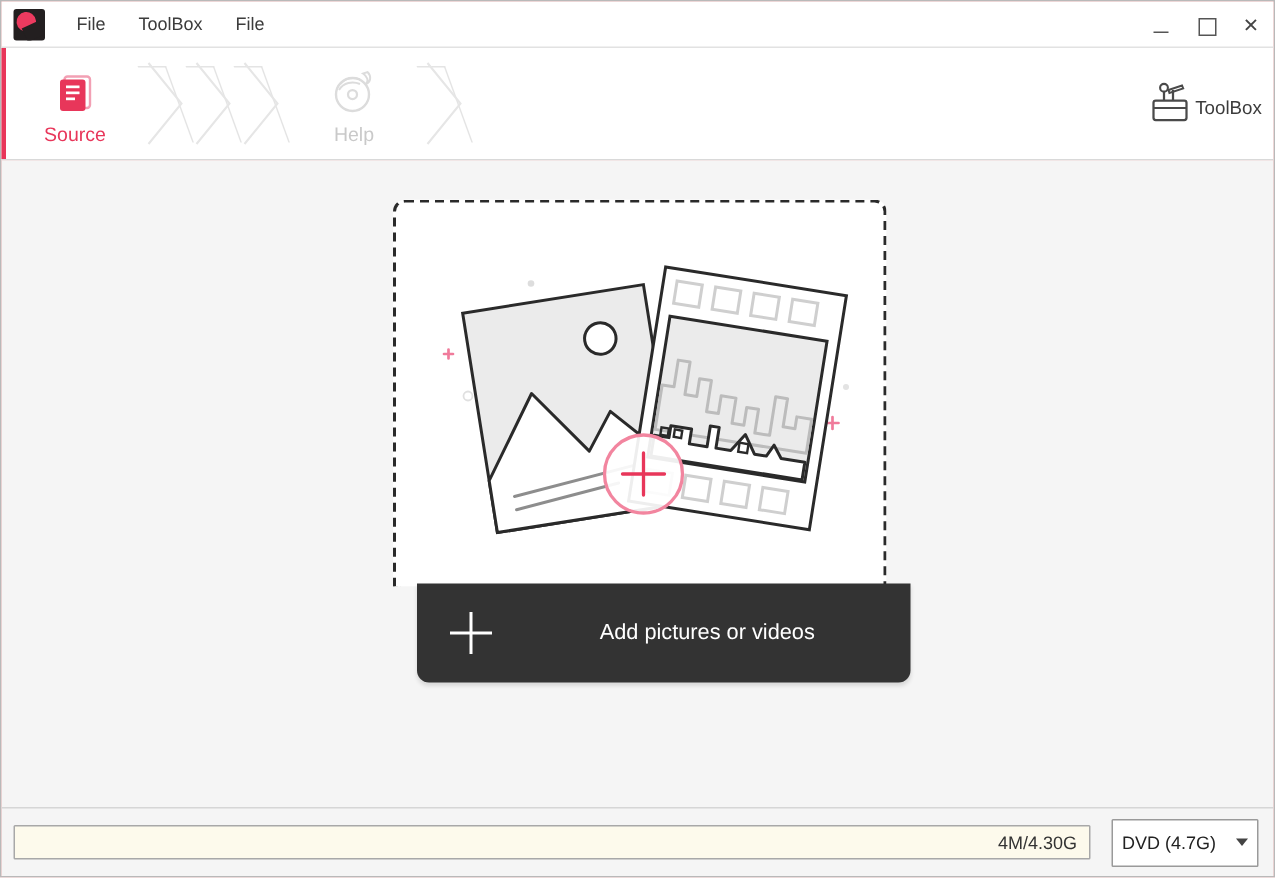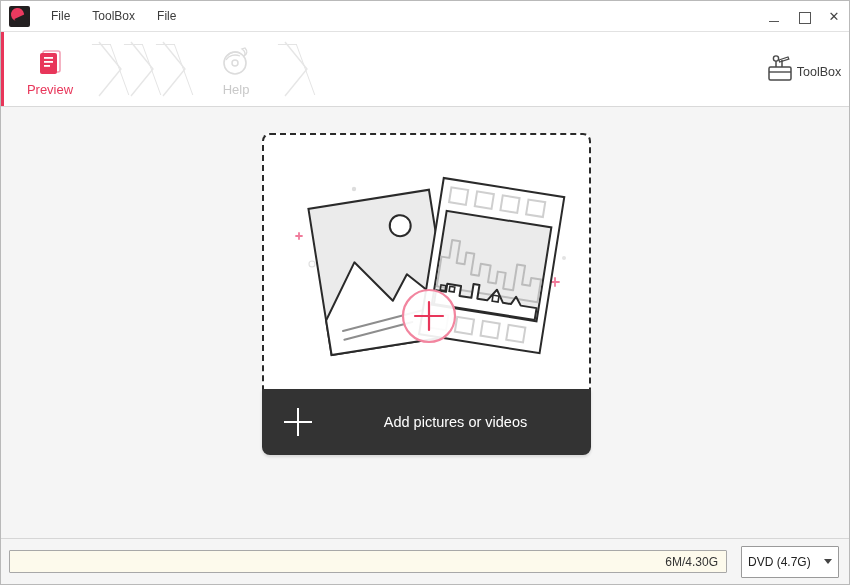--- a/index.html
+++ b/index.html
@@ -152,21 +152,21 @@
     background: #ffffff;
     border: 2px dashed #2a2a2a;
     border-bottom: none;
     border-radius: 8px 8px 0 0;
   }
   .illus {
     position: absolute; left: 0; top: 0;
     width: 329px; height: 258px;
   }
   .addbar {
-    position: absolute; left: 0; top: 256px;
+    position: absolute; left: 16px; top: 256px;
     width: 329px; height: 66px;
     background: #333333;
     border-radius: 0 0 8px 8px;
     display: flex; align-items: center;
     box-shadow: 0 2px 3px rgba(0,0,0,0.12);
     gap: 44px;
   }
   .addbar-plus {
     margin-left: 22px; width: 28px; height: 28px;
     position: relative; flex: 0 0 28px;
@@ -261,21 +261,21 @@
       <div class="step active">
         <div class="step-icon">
           <svg width="32" height="32" viewBox="0 0 32 32">
             <rect x="9" y="5" width="17" height="21" rx="2" fill="none" stroke="#f2a0b4" stroke-width="1.6"></rect>
             <rect x="6" y="7" width="17" height="21" rx="2" fill="#e8365a"></rect>
             <rect x="10" y="11" width="9" height="1.8" fill="#ffffff"></rect>
             <rect x="10" y="15" width="9" height="1.8" fill="#ffffff"></rect>
             <rect x="10" y="19" width="6" height="1.8" fill="#ffffff"></rect>
           </svg>
         </div>
-        <div class="step-label">Preview</div>
+        <div class="step-label">Source</div>
       </div>
 
       <div class="chevron">
         <svg width="32" height="58" viewBox="0 0 32 58">
           <path d="M4 2 L26 29 L4 56" fill="none" stroke="#e6e6e6" stroke-width="1.4"></path>
         </svg>
       </div>
 
 
       <div class="chevron">
@@ -385,21 +385,21 @@
       <div class="addbar">
         <div class="addbar-plus"></div>
         <div class="addbar-label">Add pictures or videos</div>
       </div>
     </div>
 
   </div>
 
   <div class="statusbar">
     <div class="progress-wrap">
-      <div class="progress-text">6M/4.30G</div>
+      <div class="progress-text">4M/4.30G</div>
     </div>
 
     <div class="sel">
       <div class="sel-label">DVD (4.7G)</div>
       <div class="sel-arrow"></div>
     </div>
 
   </div>
 
 </div>

